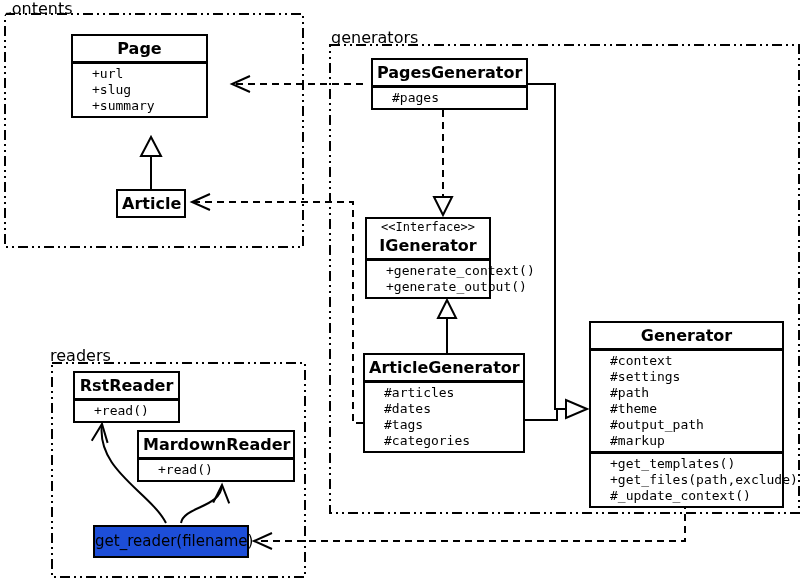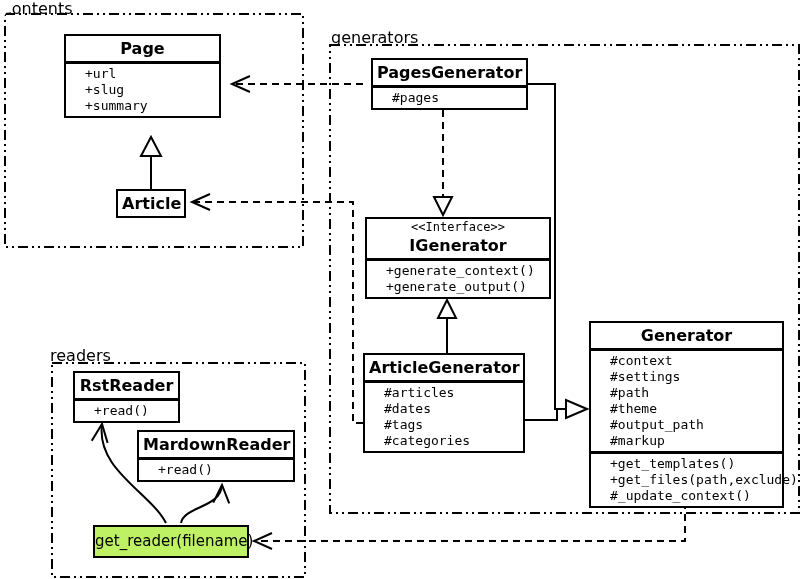--- a/index.html
+++ b/index.html
@@ -23,29 +23,29 @@
   .uml-stereo{
     font-family:"DejaVu Sans Mono",monospace;font-weight:normal;
     font-size:12px;line-height:14px;text-align:center;white-space:nowrap;
   }
   .uml-sec{
     border-top:3px solid #000;padding:2px 19px;
     font-family:"DejaVu Sans Mono",monospace;font-size:13px;line-height:16px;
   }
   .uml-row{white-space:nowrap;}
   .plainbox{
-    position:absolute;z-index:3;background:#bef264;border:2px solid #000;
+    position:absolute;z-index:3;background:#1d4ed8;border:2px solid #000;
     box-sizing:border-box;text-align:center;font-size:15px;line-height:29px;
     white-space:nowrap;
   }
   
-  .box-page{left:64px;top:34px;width:157px;}
+  .box-page{left:71px;top:34px;width:137px;}
   .box-article{left:116px;top:189px;width:70px;}
   .box-pagesgen{left:363px;top:58px;width:157px;margin-left:8px;}
-  .box-igen{left:365px;top:217px;width:186px;}
+  .box-igen{left:365px;top:217px;width:126px;}
   .box-articlegen{left:363px;top:353px;width:162px;}
   .box-generator{left:589px;top:321px;width:195px;}
   .box-rst{left:73px;top:371px;width:107px;}
   .box-mardown{left:137px;top:430px;width:158px;}
   .box-getreader{left:93px;top:525px;width:156px;height:33px;}
   .lbl-contents{left:3px;top:0px;}
   .lbl-generators{left:331px;top:29px;}
   .lbl-readers{left:50px;top:347px;}
 </style>
 </head>

